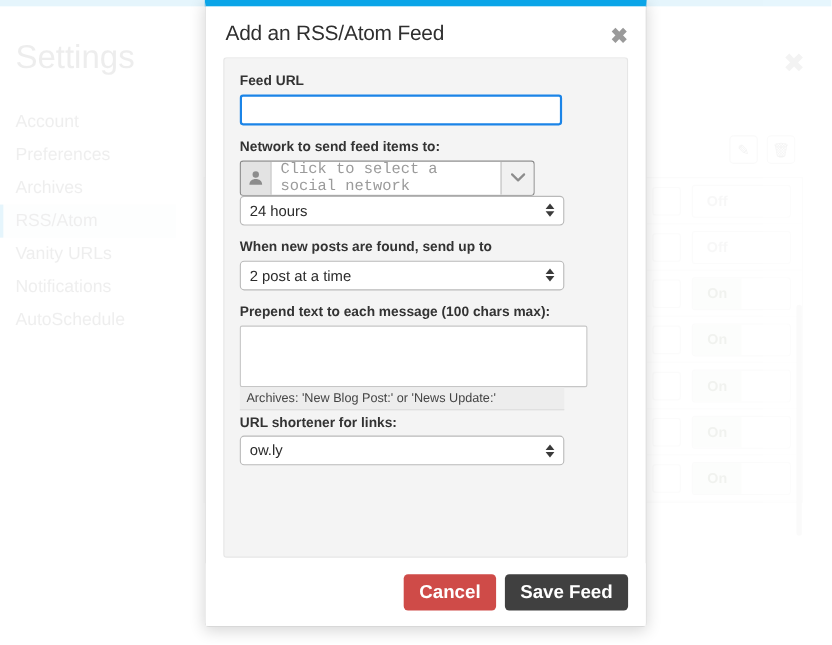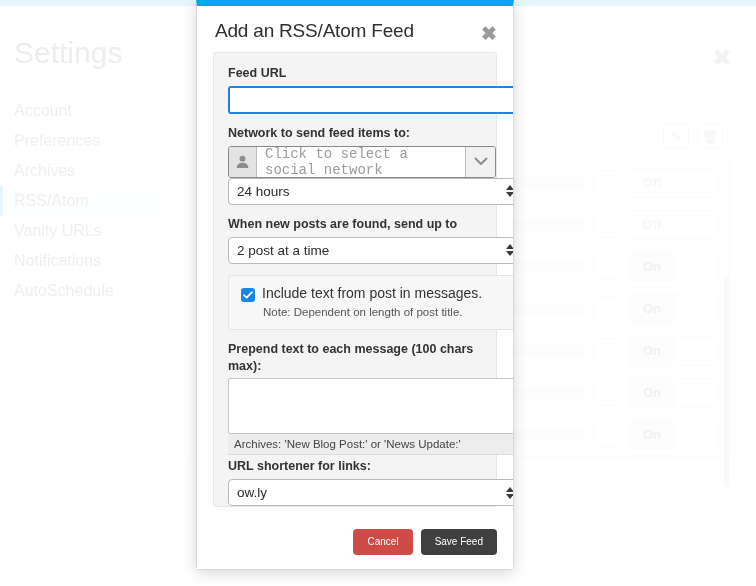--- a/index.html
+++ b/index.html
@@ -81,22 +81,22 @@
   }
   .bg-toggle.on span.lbl { background: #eaf0e5; color: #7a8a6a; }
   .bg-toggle.off span.lbl { background: #fff; color: #bbb; }
   .bg-scroll {
     position: absolute; right: 0px; top: 115px; width: 5px; height: 210px;
     background: #ccc; border-radius: 3px;
   }
 
   
   .modal {
-    position: absolute; left: 196px; top: 0px;
-    width: 318px; height: 570px;
+    position: absolute; left: 186px; top: 0px;
+    width: 402px; height: 570px;
     background: #ffffff;
     border: 1px solid #d8d8d8;
     border-top: 6px solid #0aa5e8;
     border-radius: 0 0 4px 4px;
     box-shadow: 0 3px 14px rgba(0,0,0,0.16);
     display: flex; flex-direction: column;
   }
   .modal-header {
     position: relative;
     padding: 14px 18px 10px 18px;
@@ -212,21 +212,21 @@
 
   .modal-footer {
     flex: 0 0 auto;
     padding: 10px 16px 14px 16px;
     display: flex; justify-content: flex-end; gap: 8px;
     background: #fff;
   }
   .btn {
     border: none; border-radius: 4px;
     font-family: "Liberation Sans", sans-serif;
-    font-size: 10px; font-weight: normal; color: #fff;
+    font-size: 17px; font-weight: bold; color: #fff;
     padding: 8px 14px; cursor: pointer; line-height: 1;
   }
   .btn-cancel { background: #cf4b48; }
   .btn-save { background: #404040; }
 </style>
 </head>
 <body>
 
 <div id="root">
 
@@ -353,31 +353,20 @@
 
         <div class="field-label spaced">When new posts are found, send up to</div>
         <div class="sel">
           <span>2 post at a time</span>
           <span class="arrows">
             <span class="tri-up"></span>
               <span class="tri-dn"></span>
           </span>
         </div>
 
-        <div class="check-box-wrap">
-          <div class="check-row">
-            <span class="cbox">
-              <svg width="10" height="8" viewBox="0 0 10 8">
-                <path d="M1 4.2 L3.6 6.6 L9 1.2" fill="none" stroke="#ffffff" stroke-width="1.7" stroke-linecap="round" stroke-linejoin="round"></path>
-              </svg>
-            </span>
-            <span class="check-label">Include text from post in messages.</span>
-          </div>
-          <div class="check-note">Note: Dependent on length of post title.</div>
-        </div>
 
         <div class="field-label spaced">Prepend text to each message (100 chars max):</div>
         <textarea class="prepend" style=""></textarea>
         <div class="example">Archives: 'New Blog Post:' or 'News Update:'</div>
 
         <div class="field-label">URL shortener for links:</div>
         <div class="sel">
           <span>ow.ly</span>
           <span class="arrows">
             <span class="tri-up"></span>

